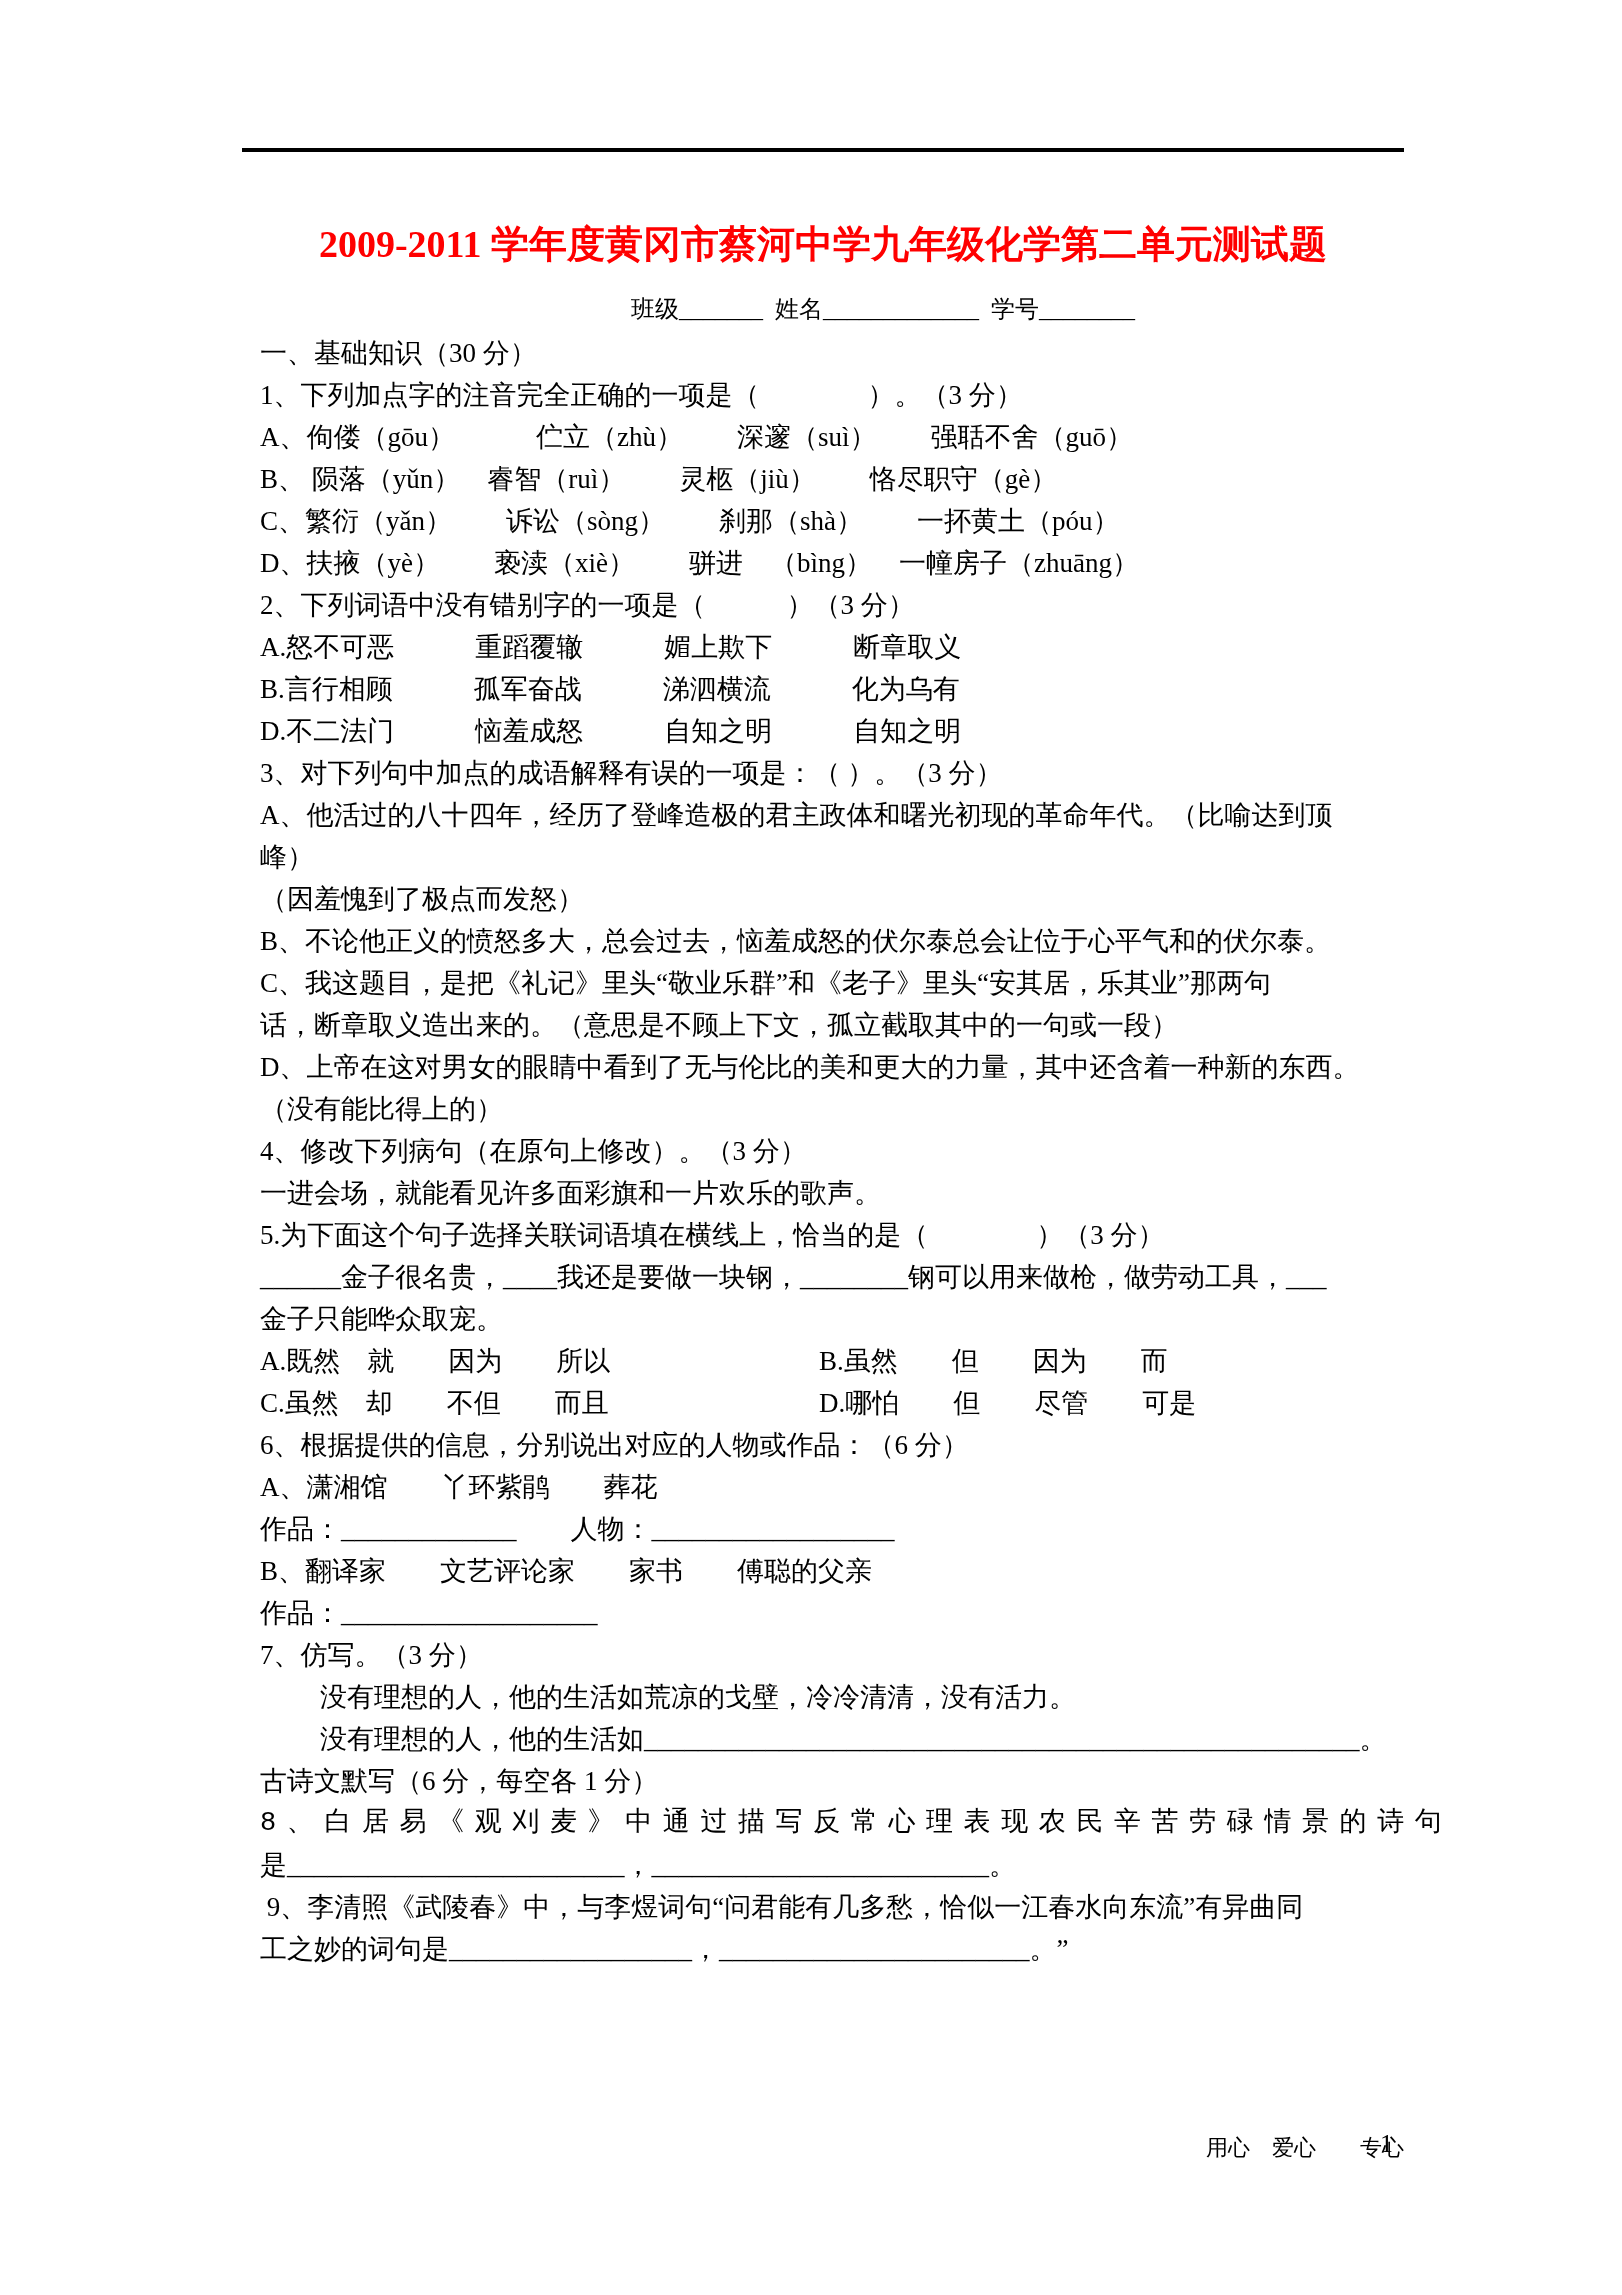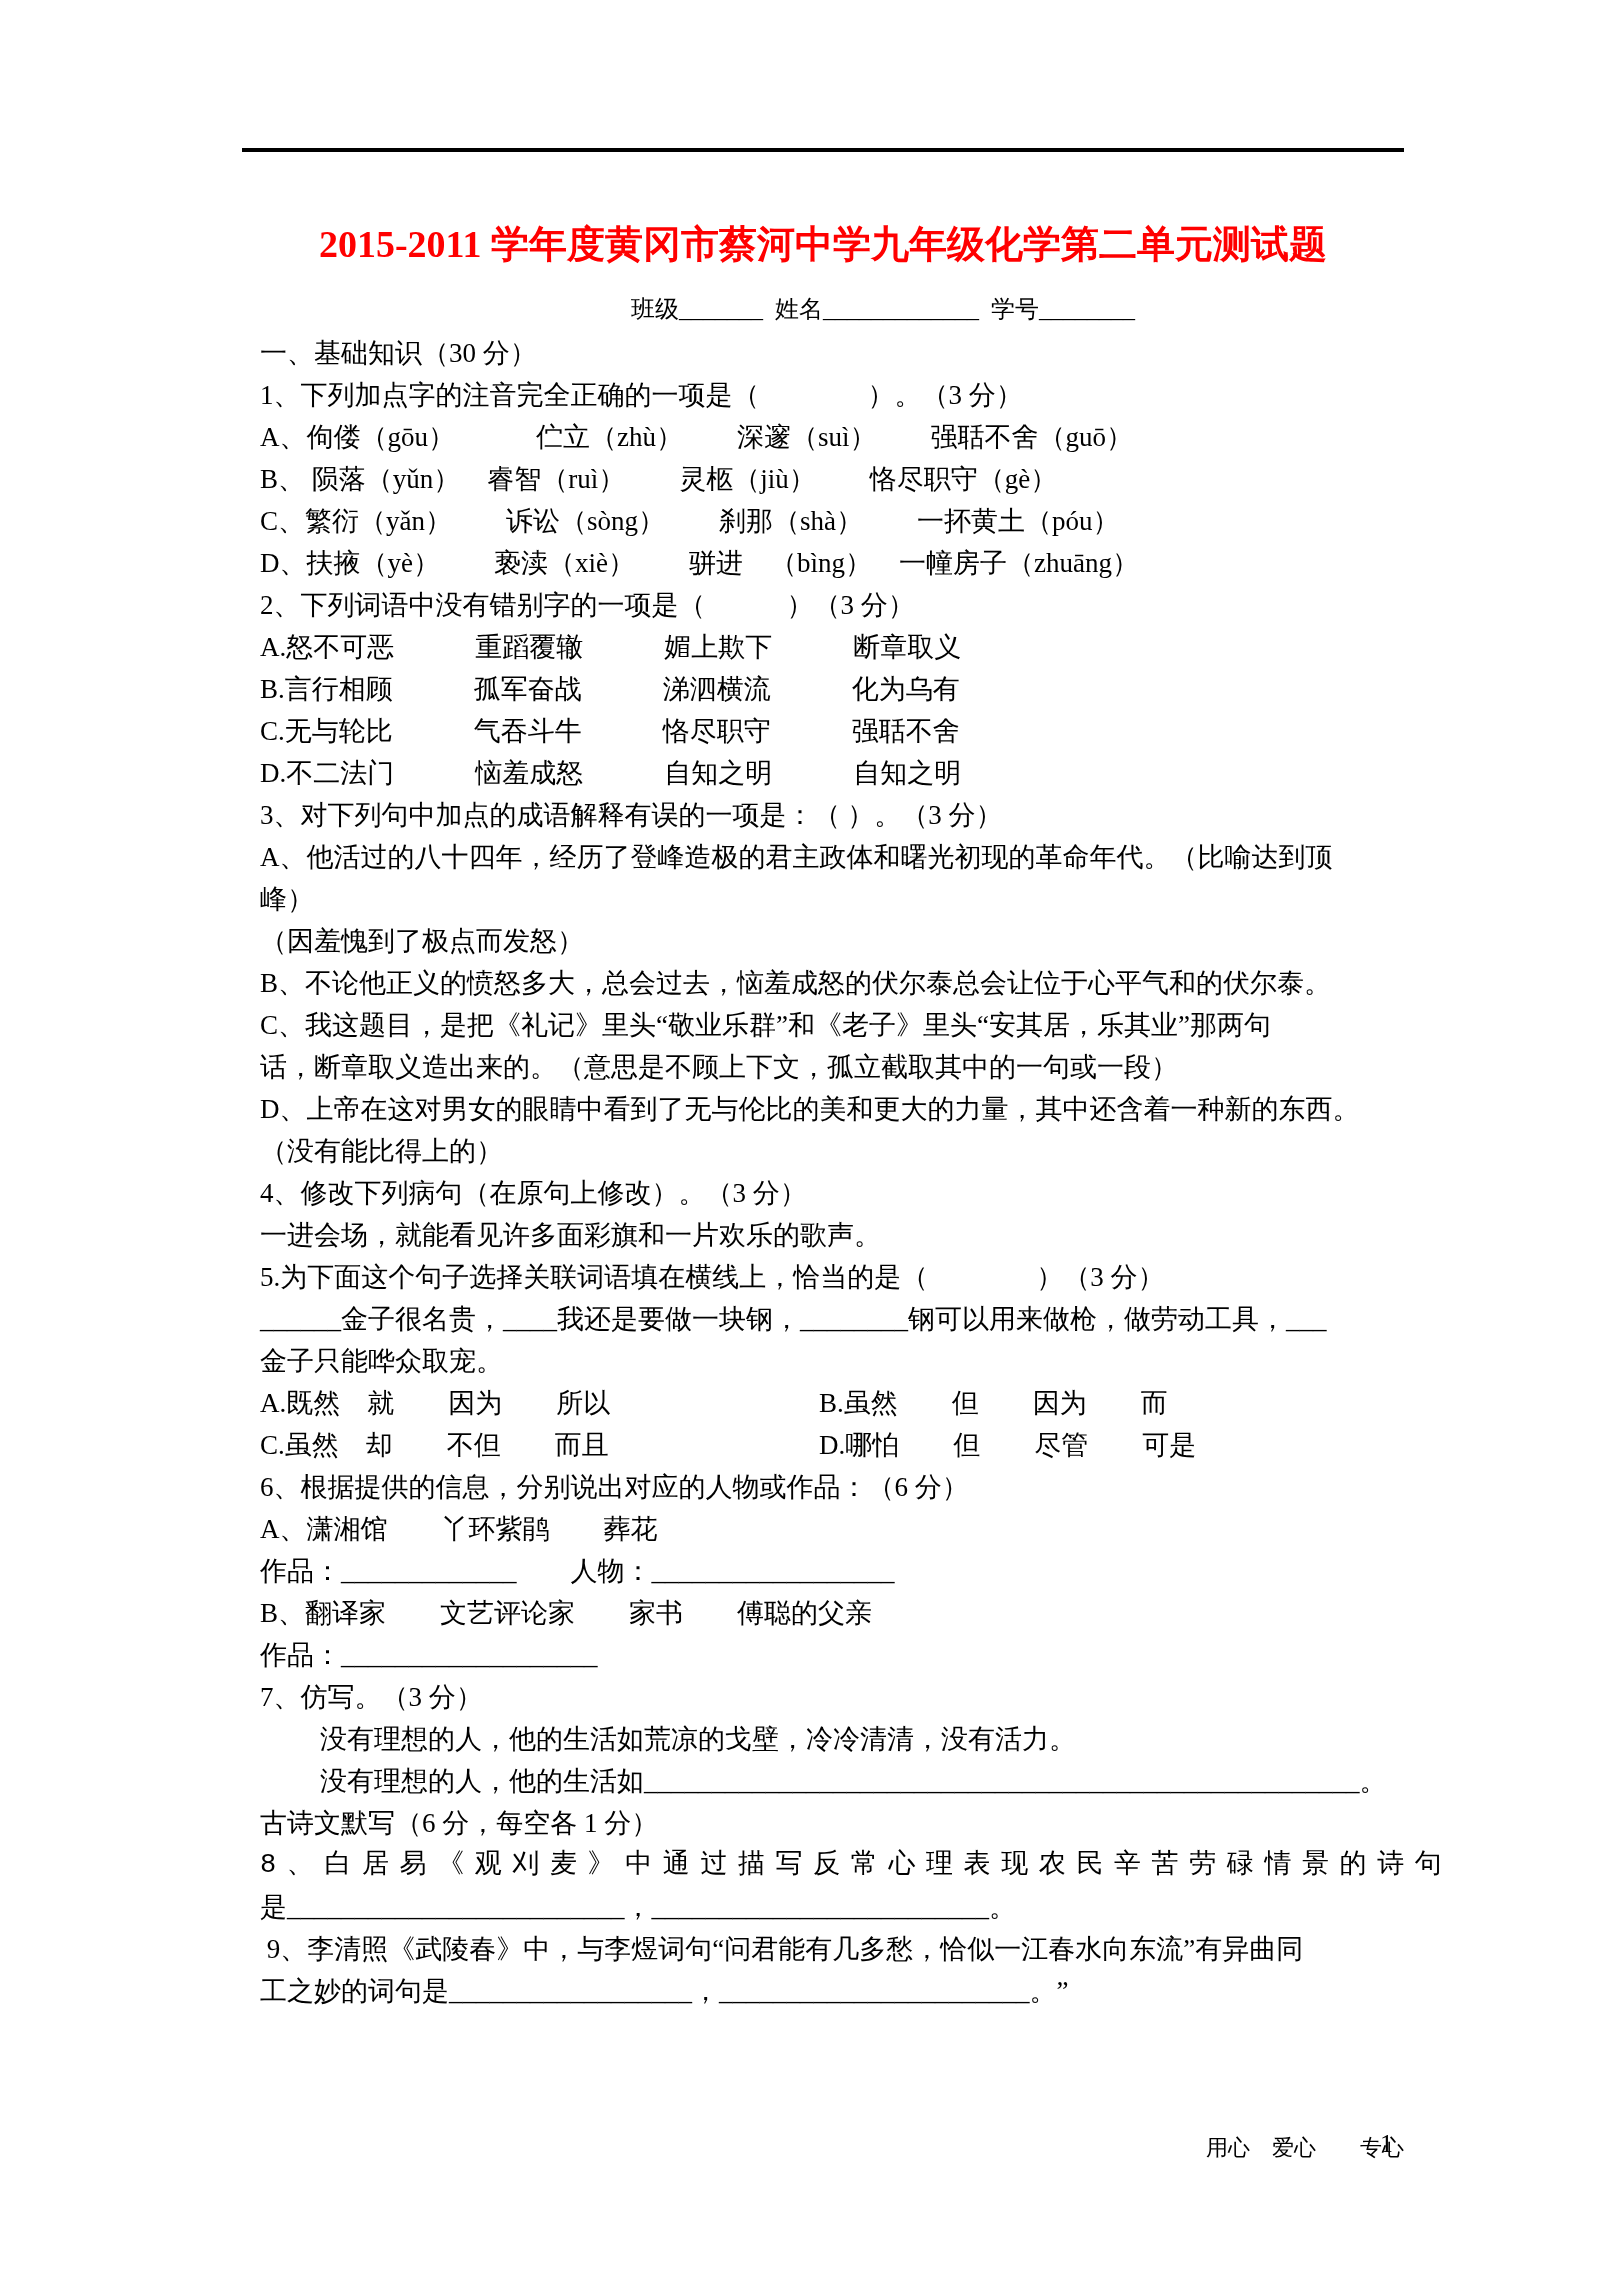--- a/index.html
+++ b/index.html
@@ -66,37 +66,36 @@
     font-size:26px;
   }
 </style>
 </head>
 <body>
 
 <div class="page">
 
   <div class="top-rule"></div>
 
-  <div class="doc-title">2015-2011 学年度黄冈市蔡河中学九年级化学第二单元测试题</div>
+  <div class="doc-title">2009-2011 学年度黄冈市蔡河中学九年级化学第二单元测试题</div>
 
   <div class="student-line">班级_______  姓名_____________  学号________</div>
 
   <div class="content">
     <div class="line">一、基础知识（30 分）</div>
 
     <div class="line">1、下列加点字的注音完全正确的一项是（　　　　）。（3 分）</div>
     <div class="line">A、佝偻（gōu）　　　伫立（zhù）　　深邃（suì）　　强聒不舍（guō）</div>
     <div class="line">B、 陨落（yǔn）　睿智（ruì）　　灵柩（jiù）　　恪尽职守（gè）</div>
     <div class="line">C、繁衍（yǎn）　　诉讼（sòng）　　刹那（shà）　　一抔黄土（póu）</div>
     <div class="line">D、扶掖（yè）　　亵渎（xiè）　　骈进　（bìng）　一幢房子（zhuāng）</div>
 
     <div class="line">2、下列词语中没有错别字的一项是（　　　）（3 分）</div>
     <div class="line">A.怒不可恶　　　重蹈覆辙　　　媚上欺下　　　断章取义</div>
     <div class="line">B.言行相顾　　　孤军奋战　　　涕泗横流　　　化为乌有</div>
-    <div class="line">C.无与轮比　　　气吞斗牛　　　恪尽职守　　　强聒不舍</div>
     <div class="line">D.不二法门　　　恼羞成怒　　　自知之明　　　自知之明</div>
 
     <div class="line">3、对下列句中加点的成语解释有误的一项是：（ ）。（3 分）</div>
     <div class="line">A、他活过的八十四年，经历了登峰造极的君主政体和曙光初现的革命年代。（比喻达到顶</div>
     <div class="line">峰）</div>
     <div class="line">（因羞愧到了极点而发怒）</div>
     <div class="line">B、不论他正义的愤怒多大，总会过去，恼羞成怒的伏尔泰总会让位于心平气和的伏尔泰。</div>
     <div class="line">C、我这题目，是把《礼记》里头“敬业乐群”和《老子》里头“安其居，乐其业”那两句</div>
     <div class="line">话，断章取义造出来的。（意思是不顾上下文，孤立截取其中的一句或一段）</div>
     <div class="line">D、上帝在这对男女的眼睛中看到了无与伦比的美和更大的力量，其中还含着一种新的东西。</div>

